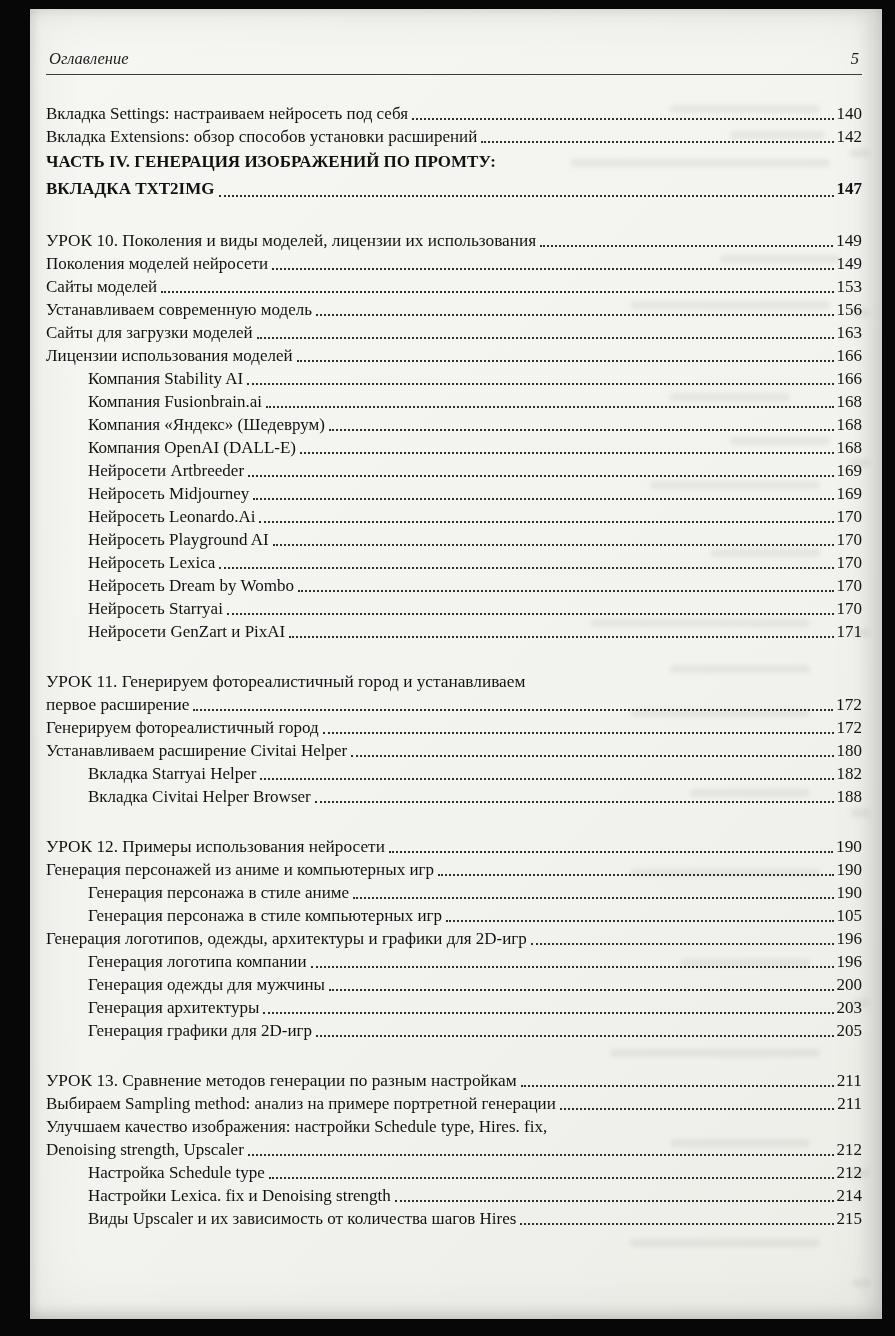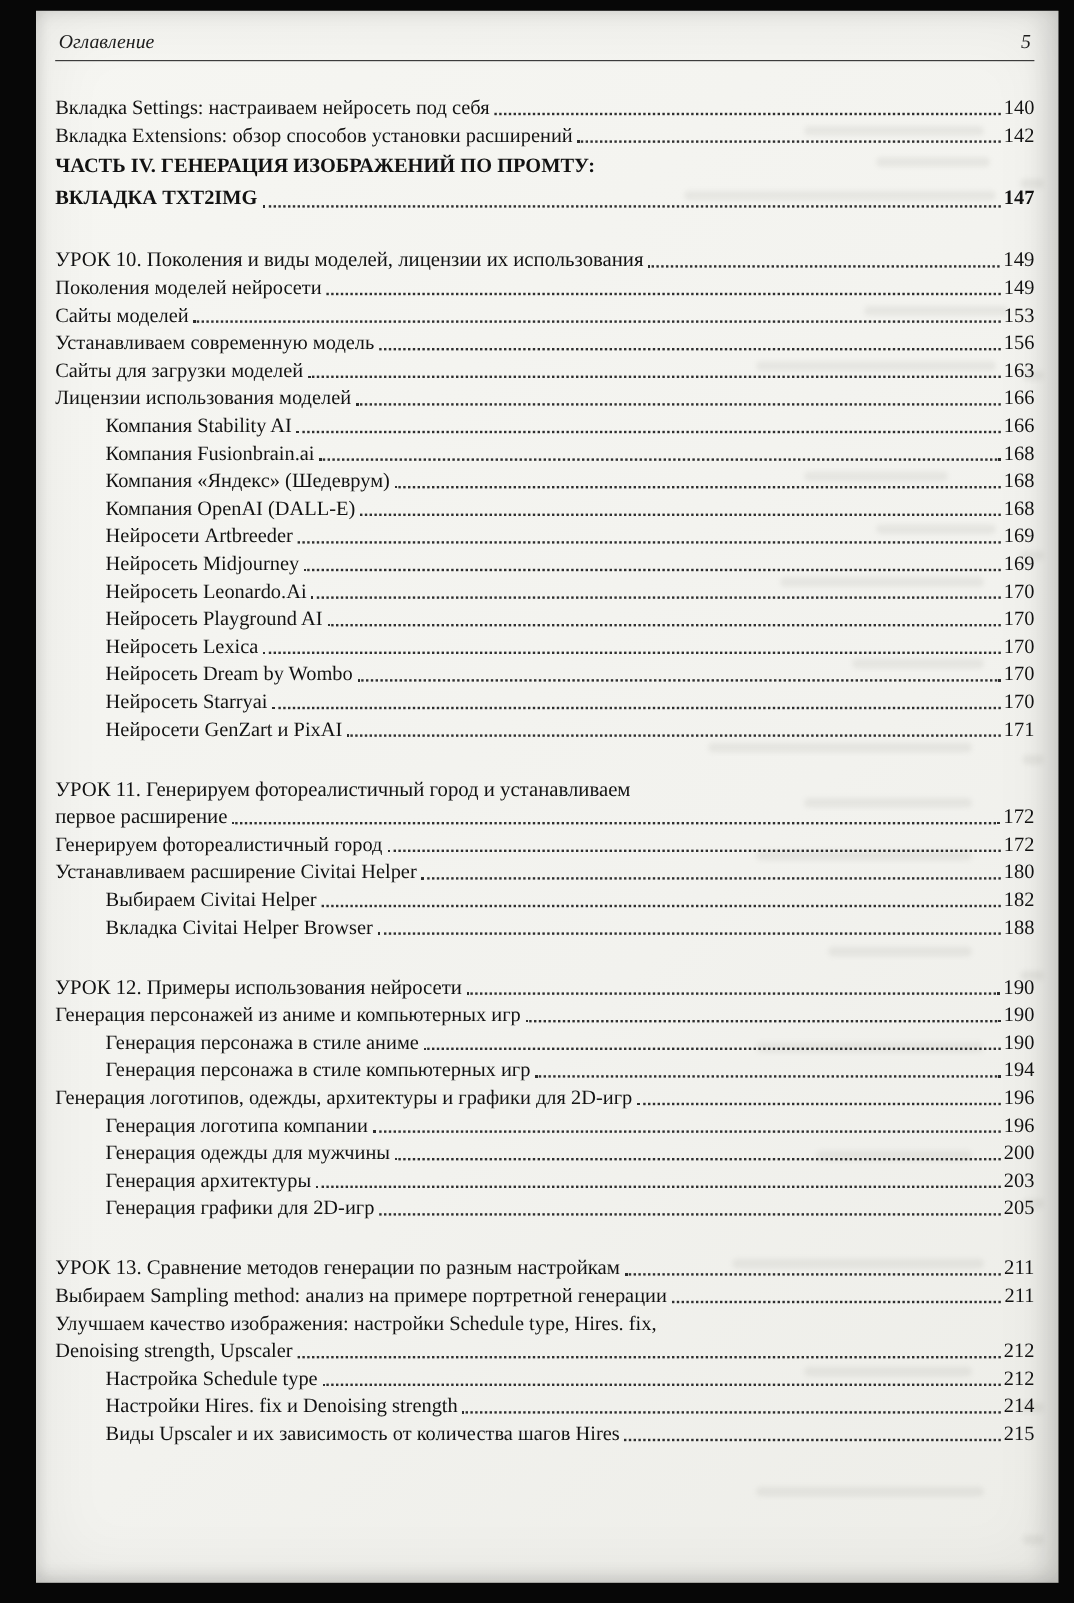--- a/index.html
+++ b/index.html
@@ -27,21 +27,21 @@
   }
   .bleed { position: absolute; inset: 0; pointer-events: none; }
   .bleed i {
     position: absolute;
     height: 8px;
     border-radius: 4px;
     background: #8f8f88;
     opacity: 0.13;
     filter: blur(2px);
   }
-  .content { position: relative; padding: 16px 20px 0 16px; }
+  .content { position: relative; padding: 40px 20px 0 16px; }
   .running-head {
     display: flex;
     justify-content: space-between;
     align-items: baseline;
     font-style: italic;
     font-size: 16.5px;
     color: #1c1c1c;
     padding: 0 3px;
   }
   .rule { border-top: 1.7px solid #3c3c3c; margin-top: 5px; }
@@ -274,21 +274,21 @@
           </div>
           <div class="entry normal">
             <div class="row">
               <span class="label">Устанавливаем расширение Civitai Helper</span>
               <span class="dots"></span>
               <span class="page-num">180</span>
             </div>
           </div>
           <div class="entry normal indent">
             <div class="row">
-              <span class="label">Выбираем Civitai Helper</span>
+              <span class="label">Вкладка Starryai Helper</span>
               <span class="dots"></span>
               <span class="page-num">182</span>
             </div>
           </div>
           <div class="entry normal indent">
             <div class="row">
               <span class="label">Вкладка Civitai Helper Browser</span>
               <span class="dots"></span>
               <span class="page-num">188</span>
             </div>
@@ -311,21 +311,21 @@
             <div class="row">
               <span class="label">Генерация персонажа в стиле аниме</span>
               <span class="dots"></span>
               <span class="page-num">190</span>
             </div>
           </div>
           <div class="entry normal indent">
             <div class="row">
               <span class="label">Генерация персонажа в стиле компьютерных игр</span>
               <span class="dots"></span>
-              <span class="page-num">194</span>
+              <span class="page-num">105</span>
             </div>
           </div>
           <div class="entry normal">
             <div class="row">
               <span class="label">Генерация логотипов, одежды, архитектуры и графики для 2D-игр</span>
               <span class="dots"></span>
               <span class="page-num">196</span>
             </div>
           </div>
           <div class="entry normal indent">
@@ -380,21 +380,21 @@
           </div>
           <div class="entry normal indent">
             <div class="row">
               <span class="label">Настройка Schedule type</span>
               <span class="dots"></span>
               <span class="page-num">212</span>
             </div>
           </div>
           <div class="entry normal indent">
             <div class="row">
-              <span class="label">Настройки Hires. fix и Denoising strength</span>
+              <span class="label">Настройки Lexica. fix и Denoising strength</span>
               <span class="dots"></span>
               <span class="page-num">214</span>
             </div>
           </div>
           <div class="entry normal indent">
             <div class="row">
               <span class="label">Виды Upscaler и их зависимость от количества шагов Hires</span>
               <span class="dots"></span>
               <span class="page-num">215</span>
             </div>

